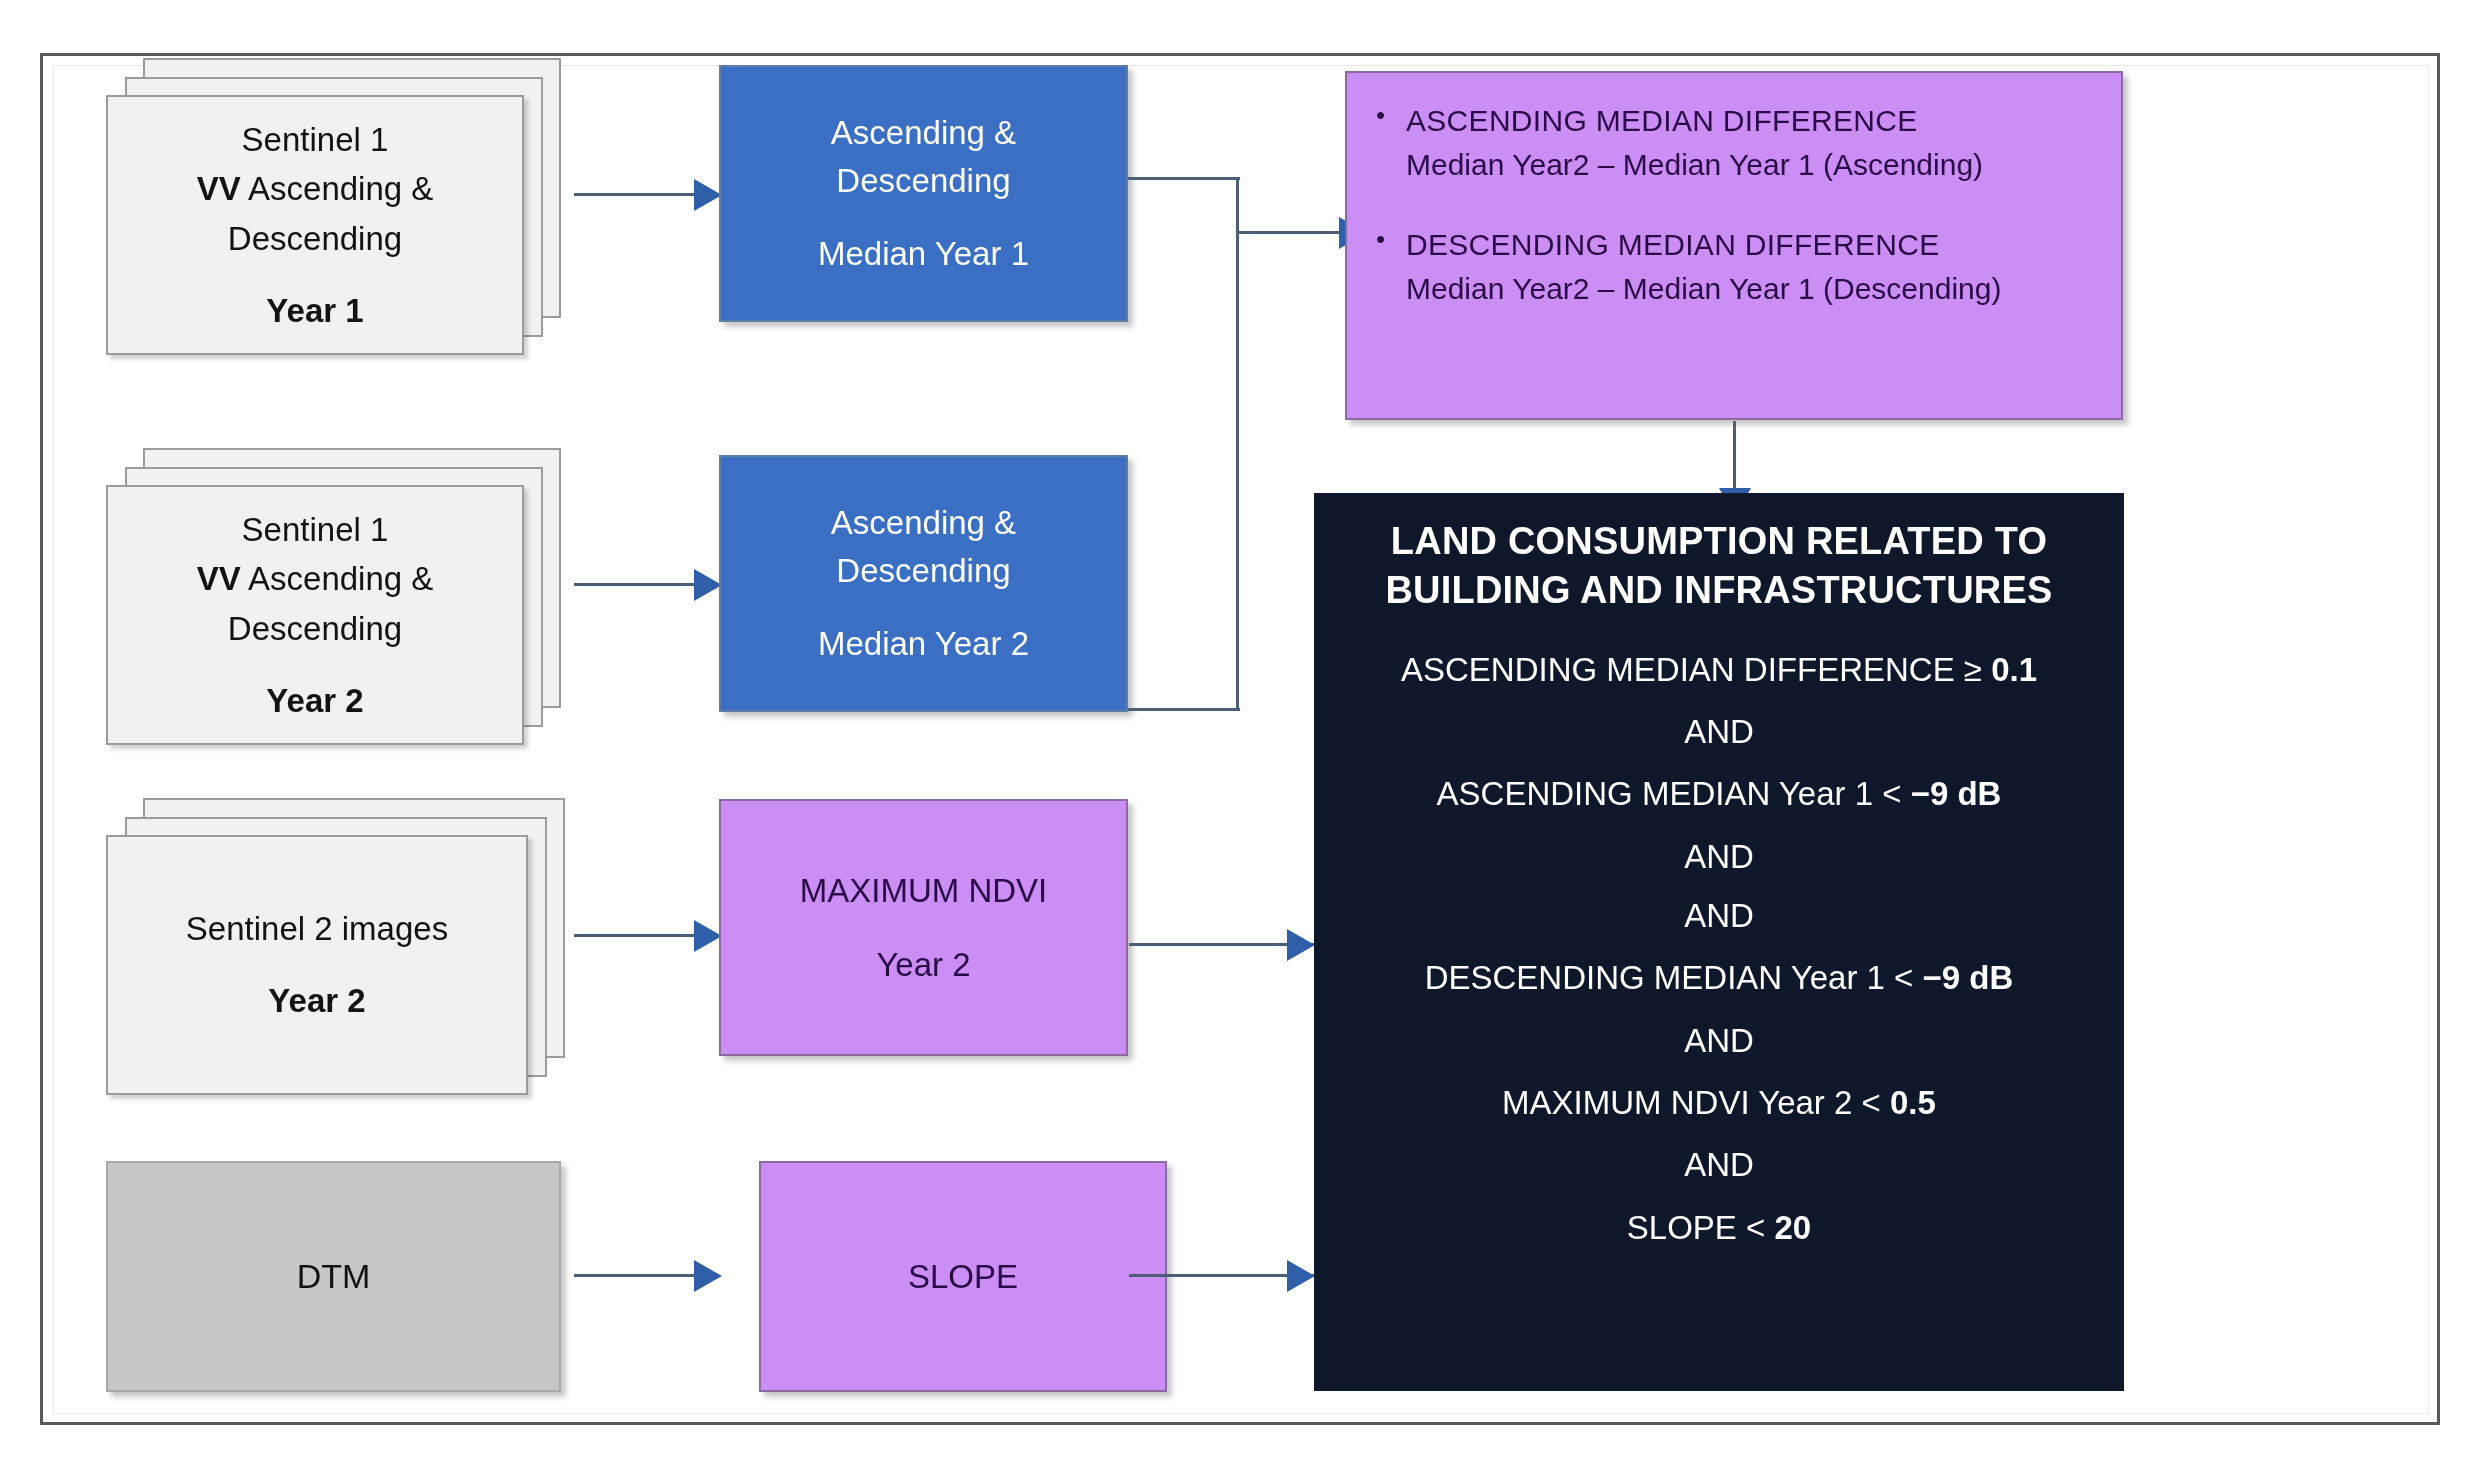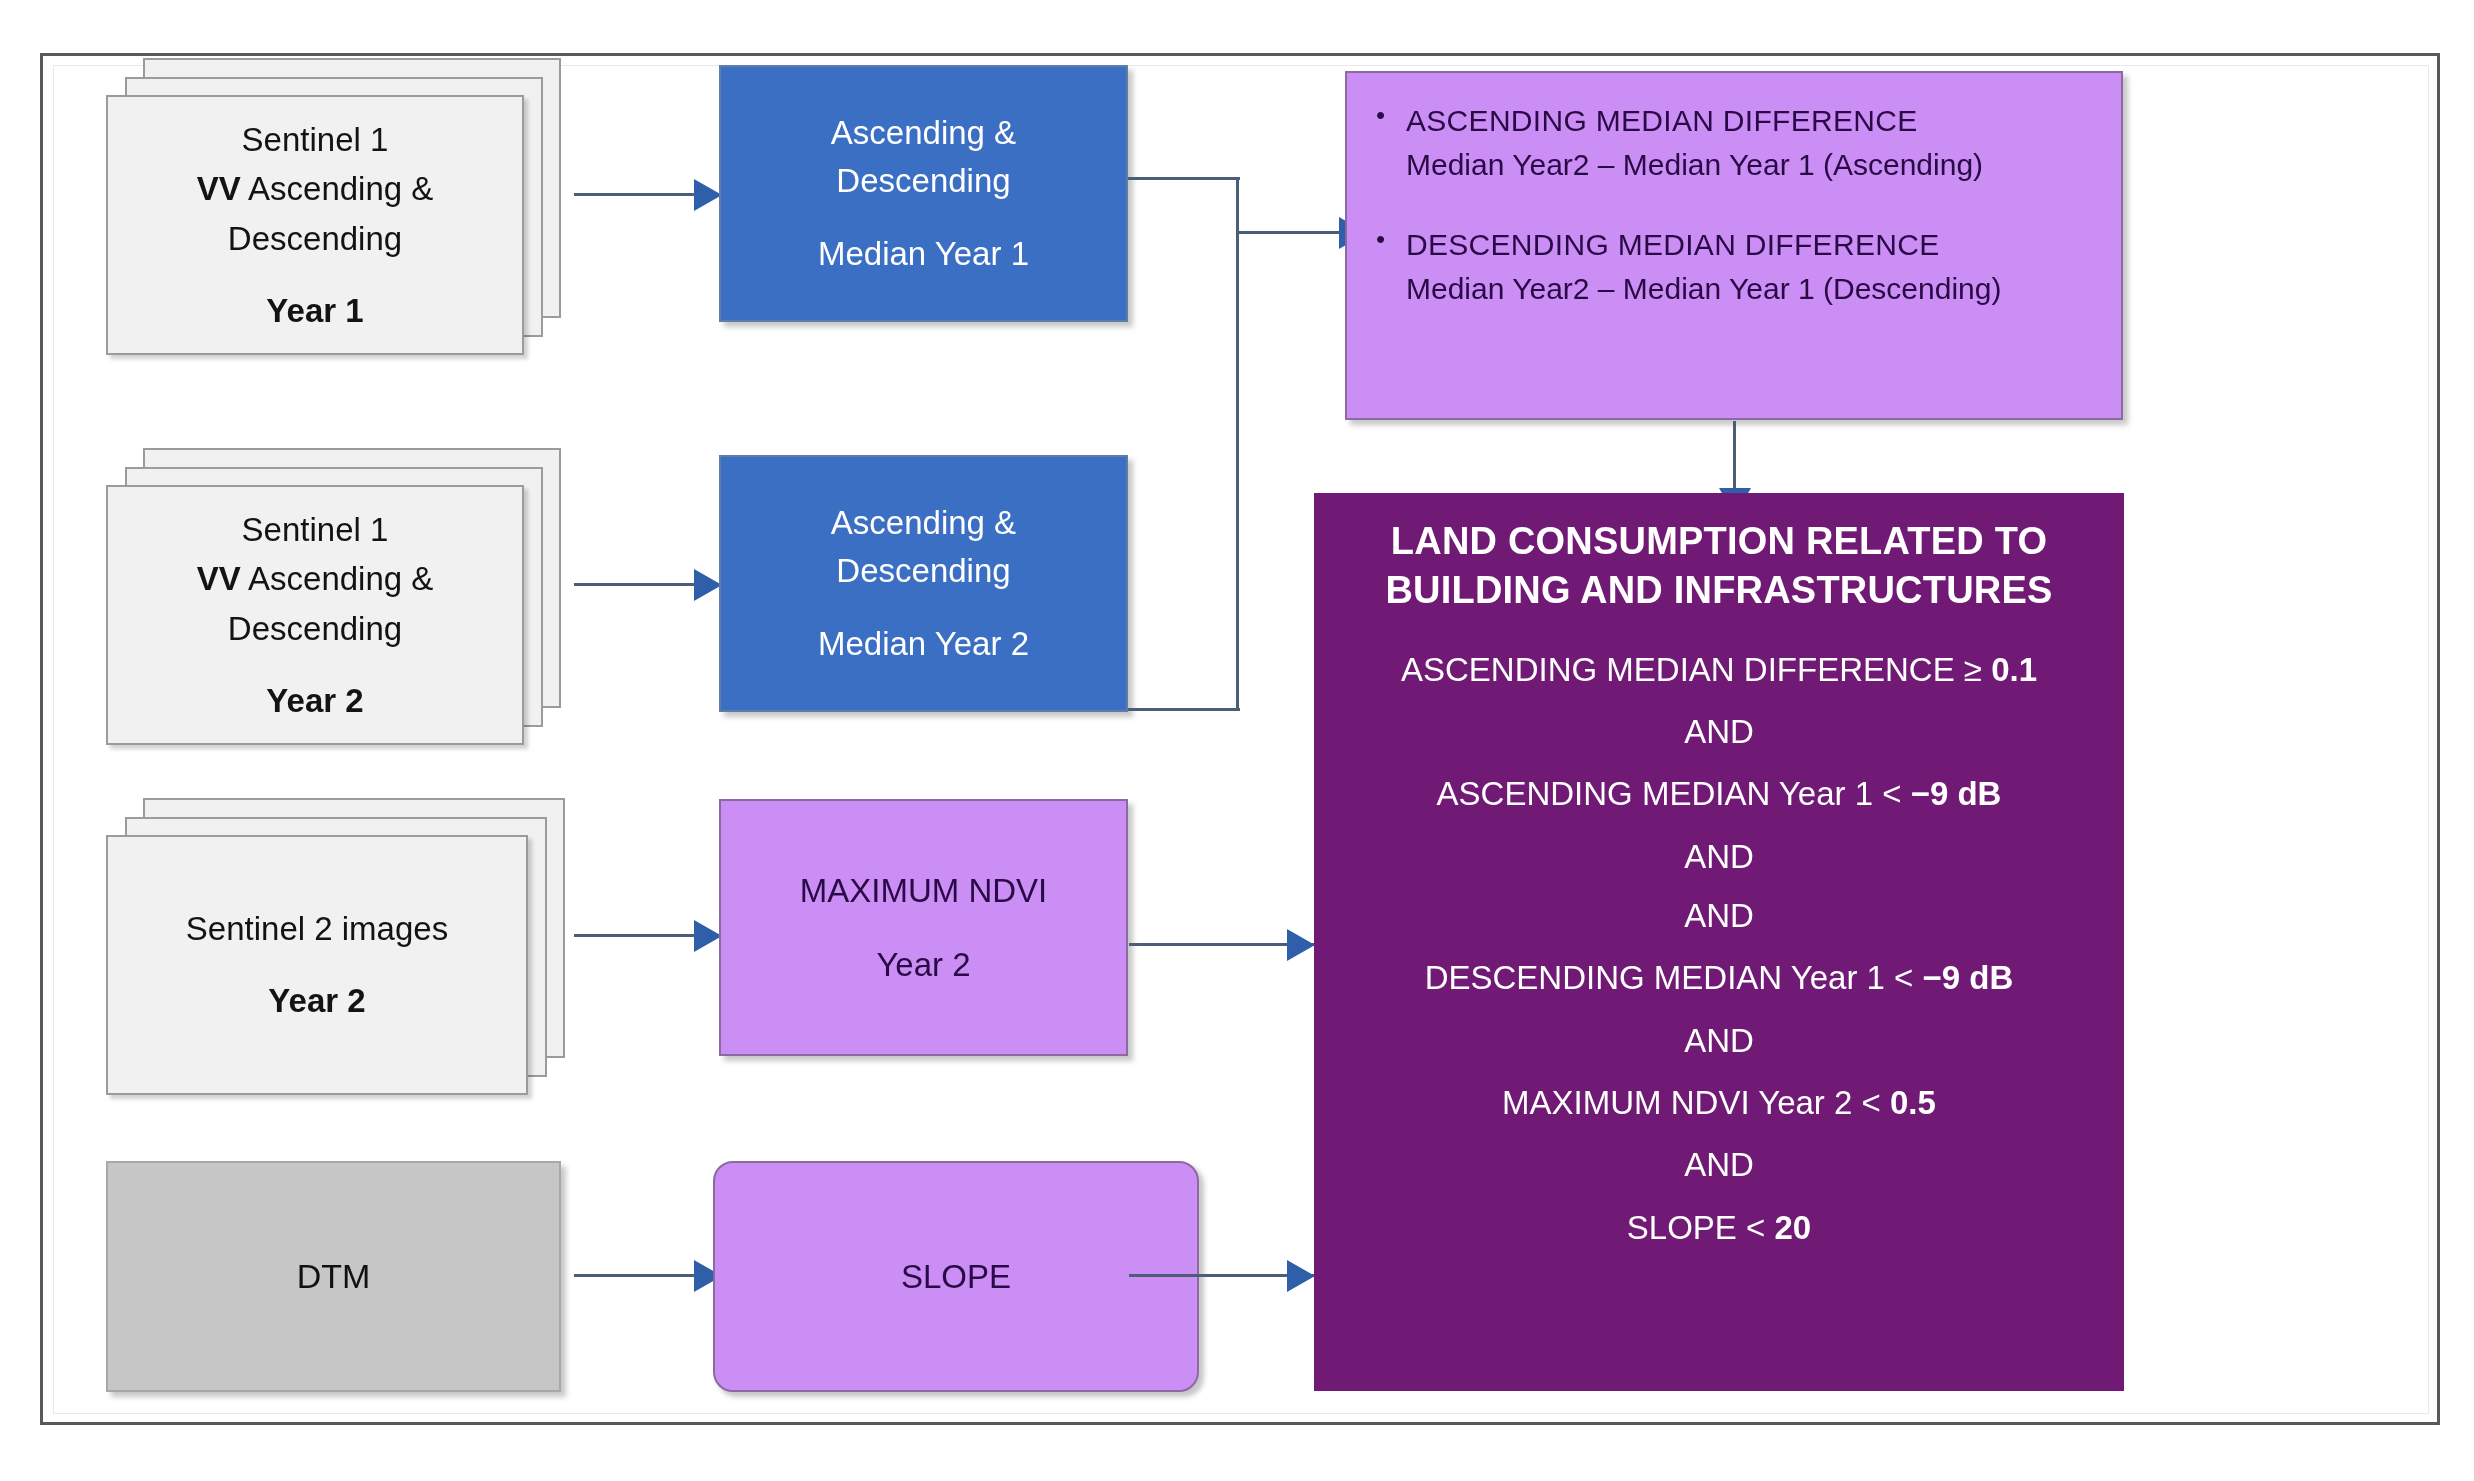--- a/index.html
+++ b/index.html
@@ -121,21 +121,21 @@
     line-height:1.25;
     color:#2a0a46;
   }
   .bullet-text{ flex:1 1 auto; line-height:1.45; }
   .bullet-text .l1{ letter-spacing:0.3px; }
   .bullet-text .l2{ }
 
   
   .panel-green{
     position:absolute;
-    background:#701a75;
+    background:#0f172a;
     box-sizing:border-box;
     color:#ffffff;
     display:flex;
     flex-direction:column;
     align-items:center;
     justify-content:flex-start;
     padding:24px 16px 32px 16px;
     text-align:center;
   }
   .panel-green .title{
@@ -277,21 +277,21 @@
   <div class="hline" style="left:1129px; top:943px; width:185px;"></div>
   <div class="arrow-r" style="left:1287px; top:929px;"></div>
 
   <div class="node box grey" style="left:106px; top:1161px; width:455px; height:231px;">
     <span class="line">DTM</span>
   </div>
 
   <div class="hline" style="left:574px; top:1274px; width:132px;"></div>
   <div class="arrow-r" style="left:694px; top:1260px;"></div>
 
-  <div class="node box violet" style="left:713px; top:1161px; width:486px; height:231px;border-radius:20px;">
+  <div class="node box violet" style="left:759px; top:1161px; width:408px; height:231px;">
     <span class="line">SLOPE</span>
   </div>
 
   <div class="hline" style="left:1129px; top:1274px; width:185px;"></div>
   <div class="arrow-r" style="left:1287px; top:1260px;"></div>
 
   <div class="panel-green" style="left:1314px; top:493px; width:810px; height:898px;">
     <div class="title">
       <span>LAND CONSUMPTION RELATED TO</span><br>
       <span>BUILDING  AND INFRASTRUCTURES</span>

